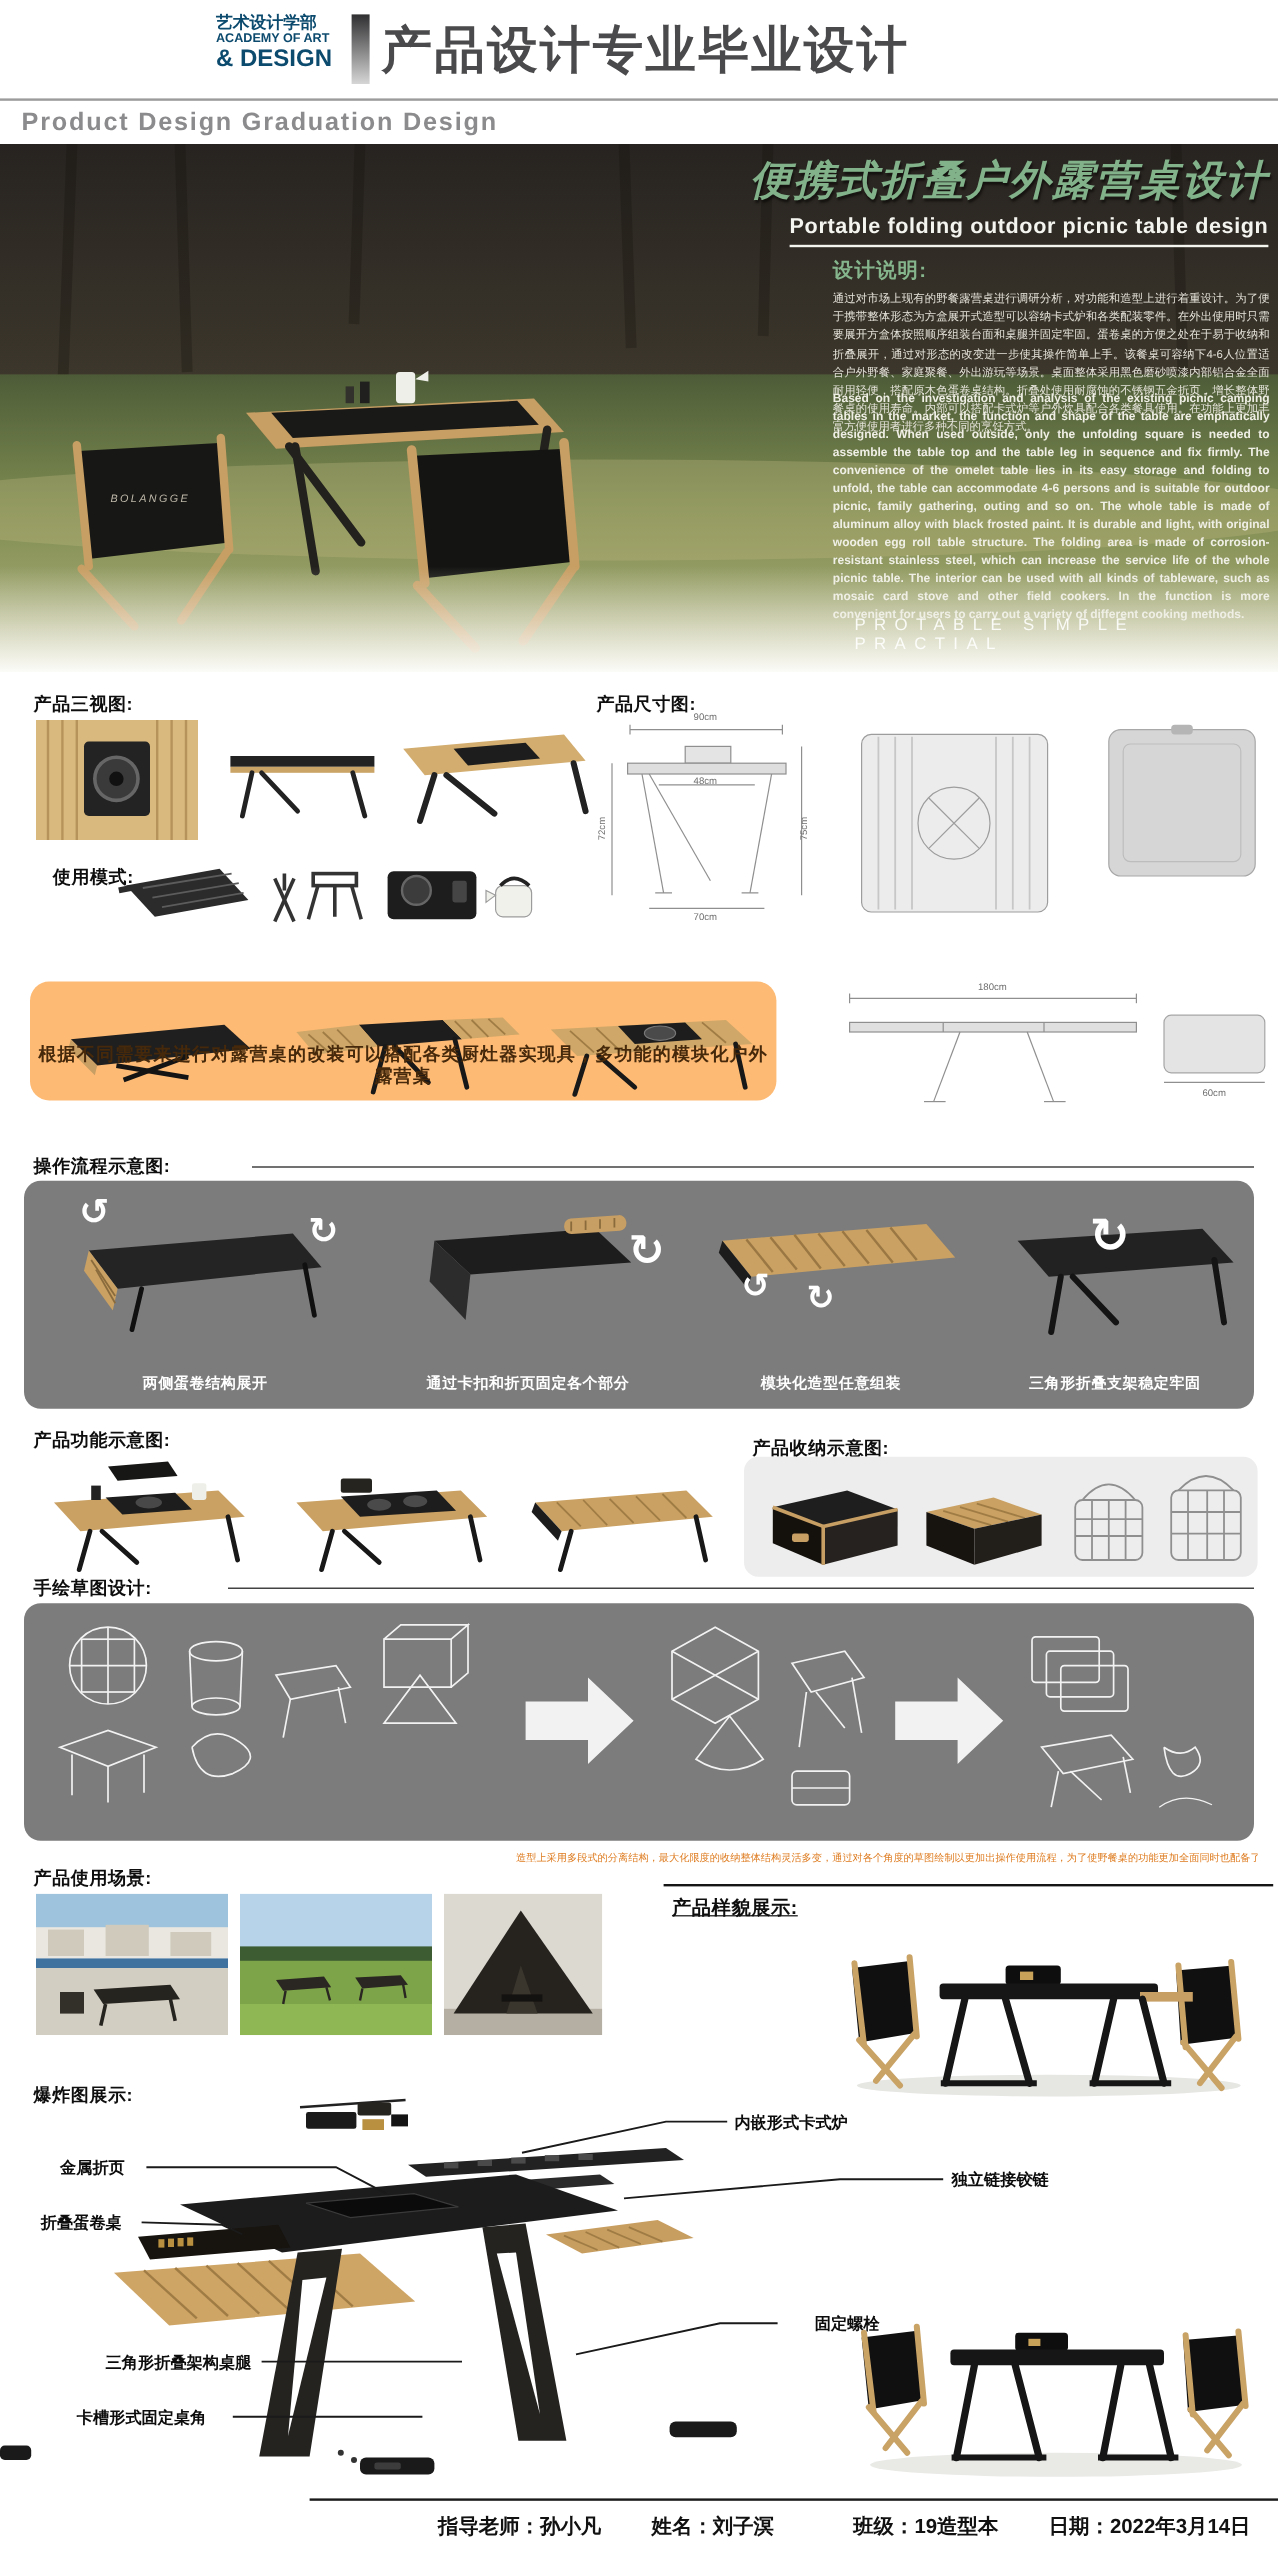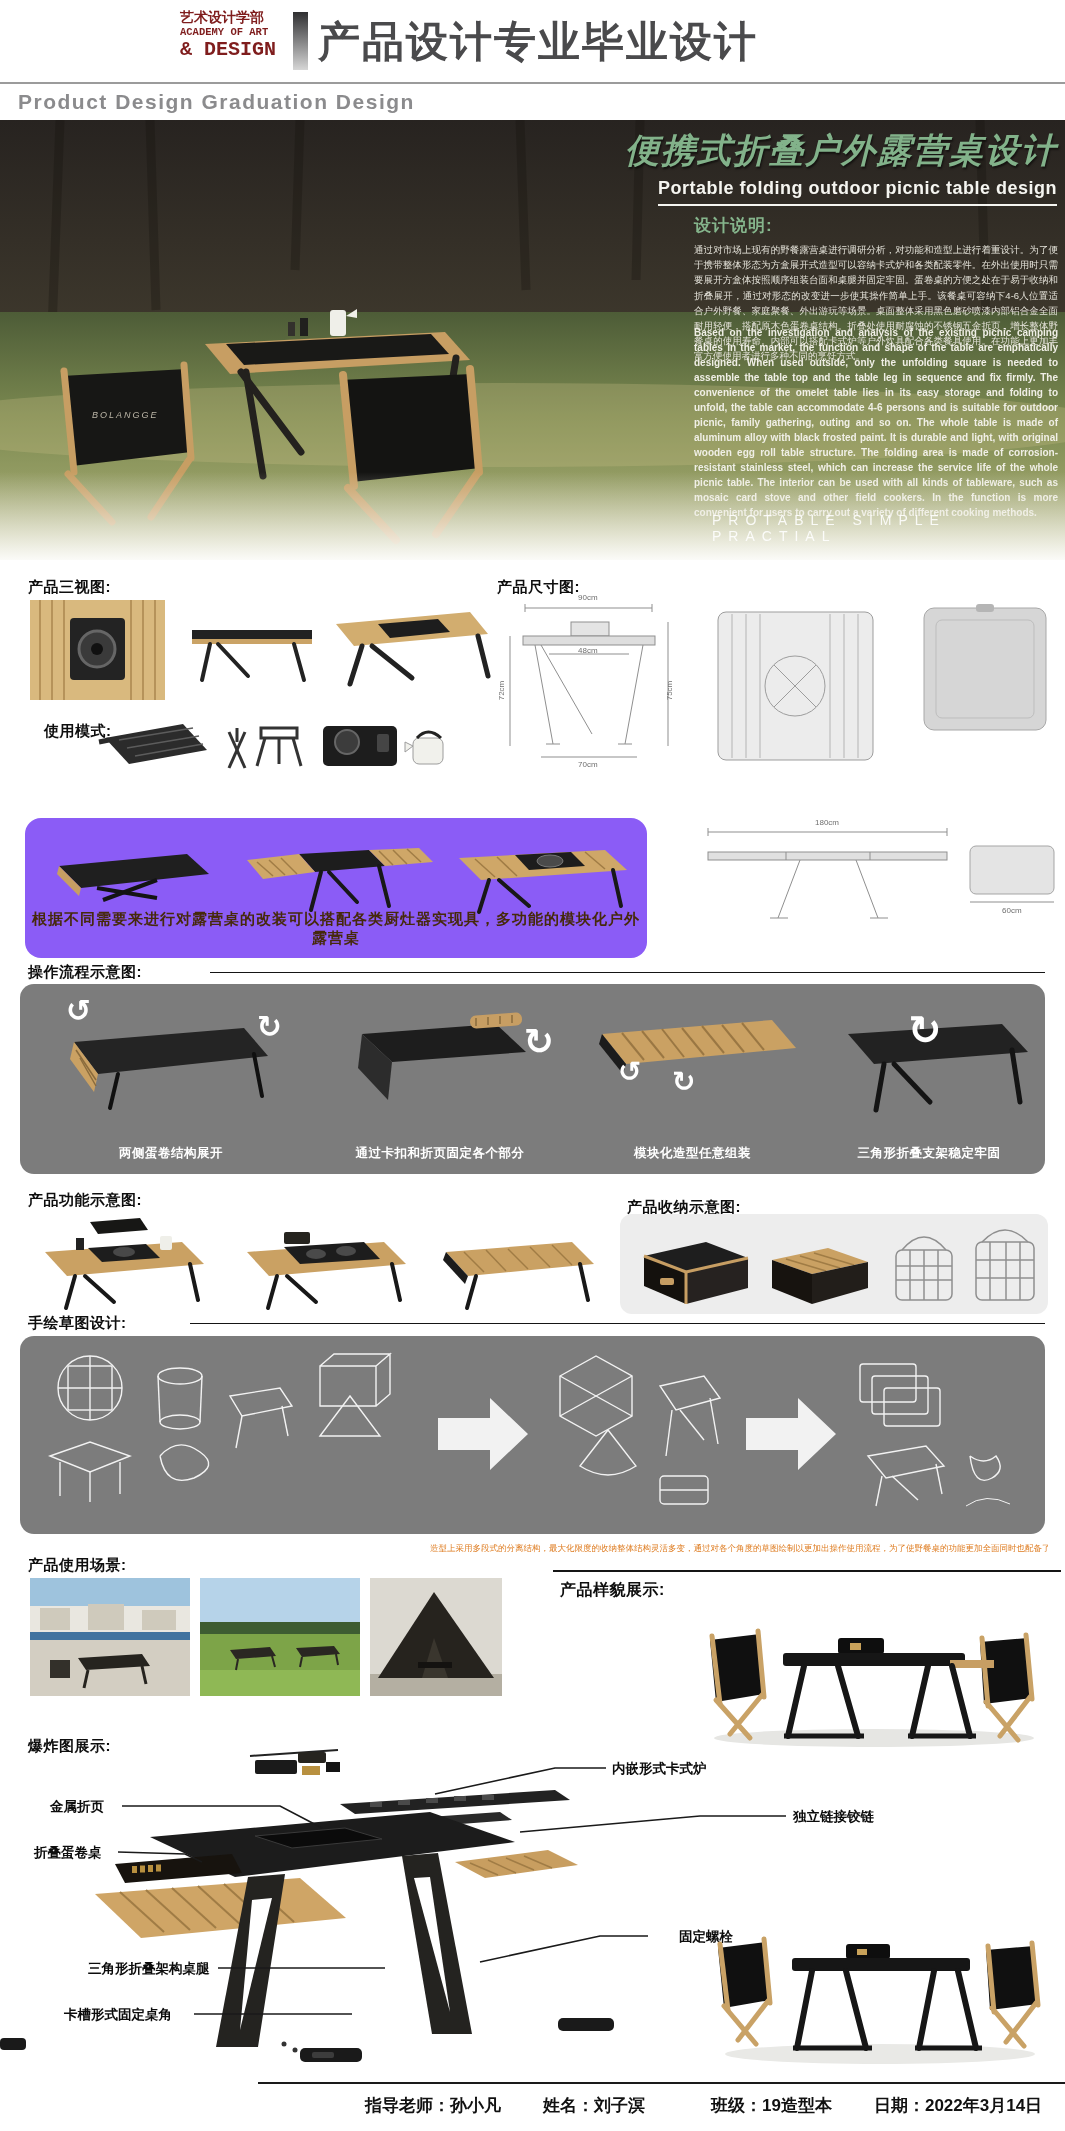--- a/index.html
+++ b/index.html
@@ -14,21 +14,21 @@
   .panel{position:absolute;background:#7c7c7c;border-radius:14px;}
   .exp-label{position:absolute;font-weight:bold;font-size:13.5px;color:#0c0c0c;white-space:nowrap;}
   .photo{position:absolute;overflow:hidden;}
 </style>
 </head>
 <body>
 
 <div class="poster">
 
   <div class="abs" style="left:0;top:0;width:1065px;height:82px;border-bottom:2px solid #9b9b9b;">
-    <div class="abs" style="left:180px;top:10px;color:#7f1d1d;line-height:1.15;font-family:Liberation Mono, monospace;">
+    <div class="abs" style="left:180px;top:10px;color:#0c4a6e;line-height:1.15;">
       <div style="font-size:14px;font-weight:bold;">艺术设计学部</div>
       <div style="font-size:10.5px;font-weight:bold;">ACADEMY OF ART</div>
       <div style="font-size:20px;font-weight:bold;">&amp; DESIGN</div>
     </div>
     <div class="abs" style="left:293px;top:12px;width:15px;height:58px;background:linear-gradient(#2f2f31,#d6d6d6);"></div>
     <div class="abs" style="left:318px;top:14px;font-size:42px;font-weight:900;color:#4a4a4c;letter-spacing:2px;">产品设计专业毕业设计</div>
   </div>
   <div class="abs" style="left:18px;top:90px;font-size:21px;font-weight:600;color:#8b8b8d;letter-spacing:1.5px;">Product Design Graduation Design</div>
 
   <div class="abs" style="left:0;top:120px;width:1065px;height:440px;">
@@ -215,21 +215,21 @@
 
     <rect x="228" y="28" width="74" height="40" rx="5" fill="#1d1d1d"></rect>
     <circle cx="252" cy="44" r="12" fill="#3c3c3c" stroke="#666" stroke-width="2"></circle>
     <rect x="282" y="36" width="12" height="18" rx="2" fill="#454545"></rect>
 
     <rect x="318" y="40" width="30" height="26" rx="6" fill="#f1f1ec" stroke="#9c9c9c"></rect>
     <path d="M318 48 l-8 -4 v10 z" fill="#f1f1ec" stroke="#9c9c9c"></path>
     <path d="M322 40 q11 -12 24 0" fill="none" stroke="#222" stroke-width="3"></path>
   </svg>
 
-  <div class="abs" style="left:25px;top:818px;width:622px;height:140px;background:#8b5cf6;border-radius:16px;">
+  <div class="abs" style="left:25px;top:818px;width:622px;height:99px;background:#fdba74;border-radius:16px;">
     <svg class="abs" style="left:12px;top:10px;" width="180" height="86" viewBox="0 0 180 86">
       <polygon points="22,38 150,26 172,46 44,60" fill="#1f1f1f"></polygon>
       <polygon points="22,38 44,60 42,68 20,46" fill="#c79e63"></polygon>
       <g stroke="#141414" stroke-width="4">
           <line x1="60" y1="60" x2="120" y2="70"></line>
           <line x1="120" y1="52" x2="66" y2="72"></line>
         </g>
     </svg>
     <svg class="abs" style="left:212px;top:6px;" width="200" height="92" viewBox="0 0 200 92">
       <polygon points="62,30 132,26 148,42 78,48" fill="#1d1d1d"></polygon>
@@ -544,21 +544,21 @@
     <svg width="132" height="118" viewBox="0 0 132 118">
       <rect width="132" height="118" fill="#dcd9d1"></rect>
       <rect y="96" width="132" height="22" fill="#b4afa2"></rect>
       <polygon points="8,100 64,14 124,100" fill="#26231e"></polygon>
       <polygon points="52,100 64,60 78,100" fill="#3a362e"></polygon>
       <rect x="48" y="84" width="34" height="6" fill="#141210"></rect>
     </svg>
   </div>
 
   <div class="hline" style="left:553px;top:1570px;width:508px;border-top-width:2px;"></div>
-  <div class="lbl" style="left:560px;top:1580px;font-size:16px;">产品样貌展示:</div>
+  <div class="lbl" style="left:560px;top:1580px;font-size:16px;text-decoration:underline;">产品样貌展示:</div>
   <svg class="abs" style="left:688px;top:1598px;" width="372" height="152" viewBox="0 0 372 152">
     <ellipse cx="186" cy="140" rx="160" ry="9" fill="#e6e6e3"></ellipse>
 
     <g>
       <polygon points="22,42 72,36 76,96 28,104" fill="#101010"></polygon>
       <g stroke="#c9a266" stroke-width="5" fill="none" stroke-linecap="round">
         <line x1="24" y1="38" x2="32" y2="106"></line>
           <line x1="70" y1="33" x2="76" y2="99"></line>
         <line x1="28" y1="102" x2="62" y2="140"></line>
           <line x1="74" y1="97" x2="42" y2="136"></line>

